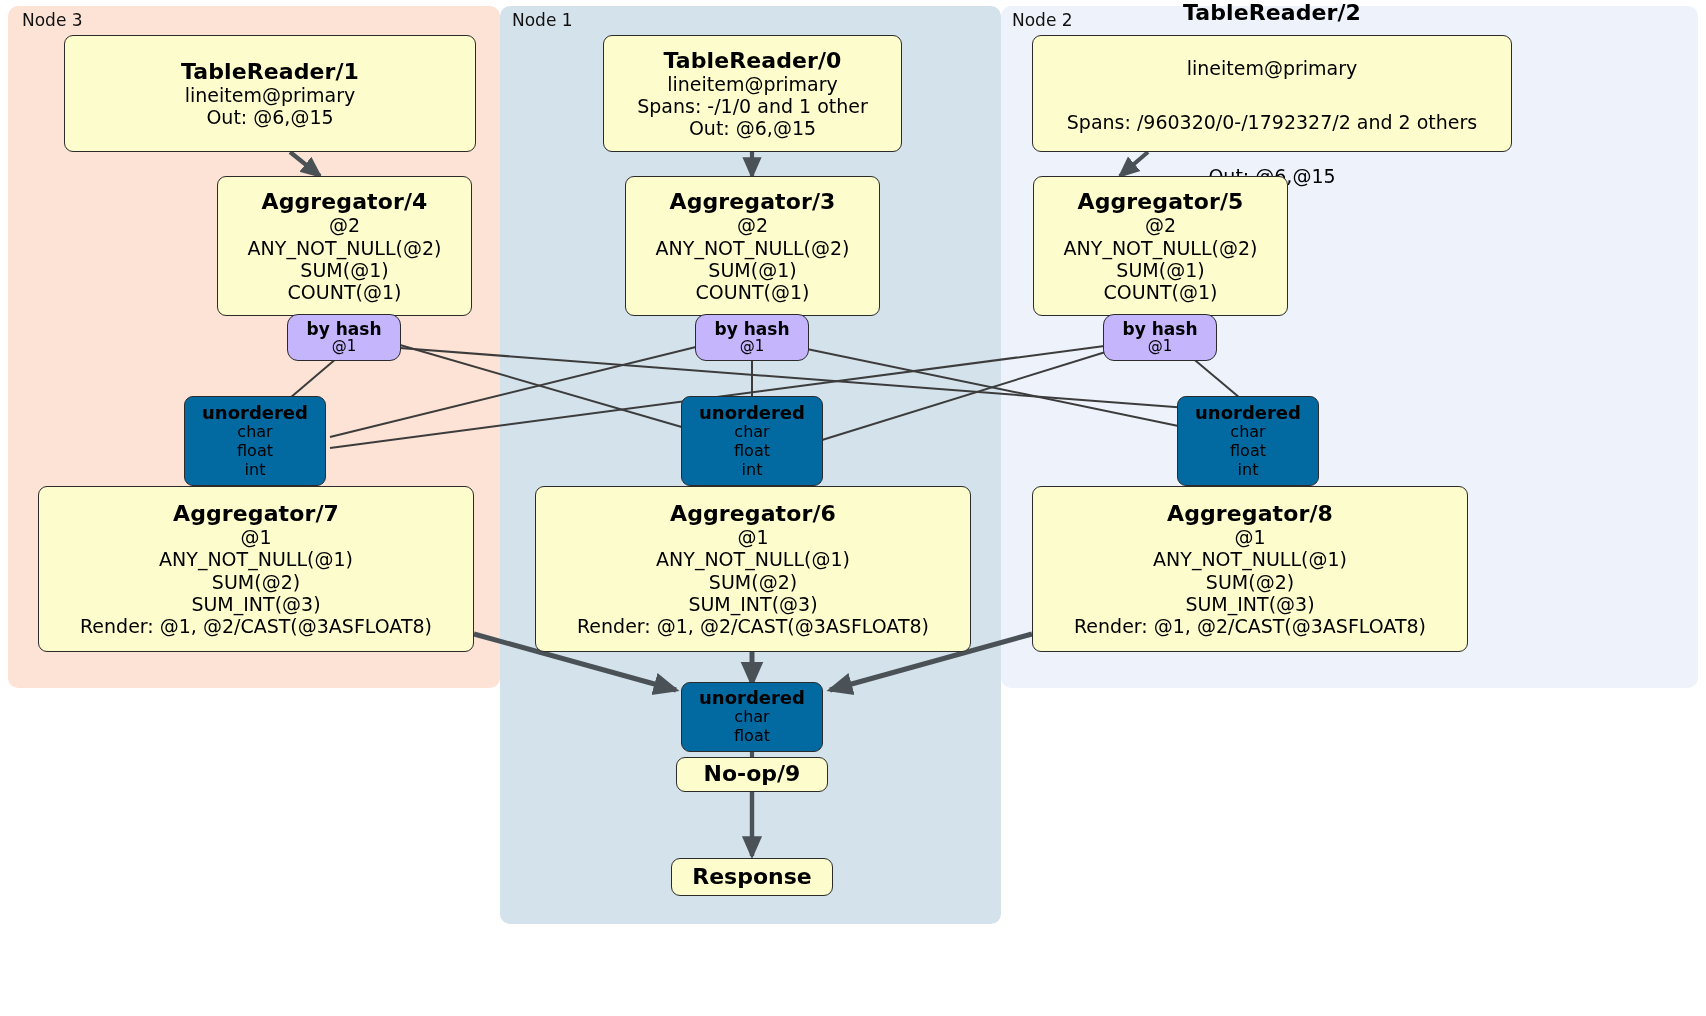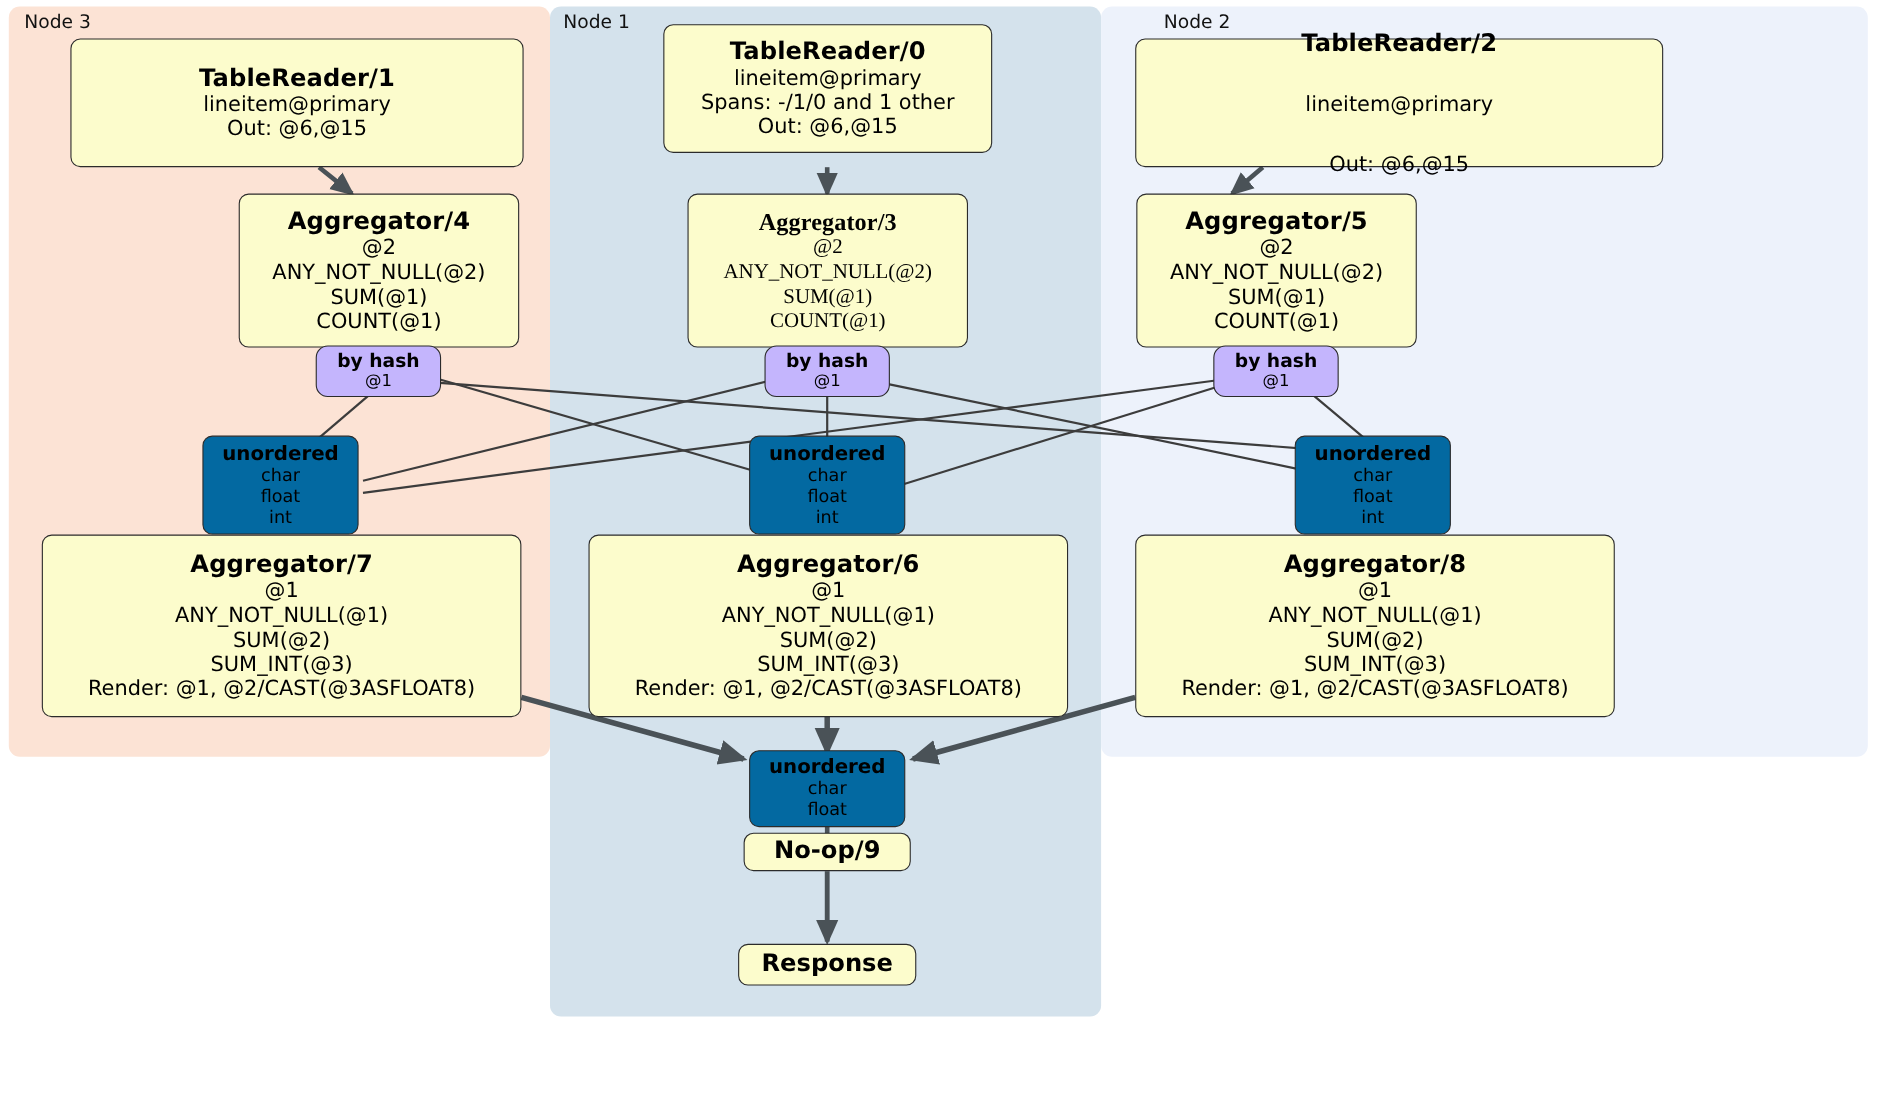--- a/index.html
+++ b/index.html
@@ -32,21 +32,21 @@
 <body>
 
 <div id="stage">
 
   <div class="panel" style="left:8px;top:6px;width:492px;height:682px;background:#FCE3D5;"></div>
   <div class="panel" style="left:500px;top:6px;width:501px;height:918px;background:#D4E2EC;"></div>
   <div class="panel" style="left:1001px;top:6px;width:697px;height:682px;background:#EDF2FB;"></div>
 
   <div class="panel-label" style="left:22px;top:12px;">Node 3</div>
   <div class="panel-label" style="left:512px;top:12px;">Node 1</div>
-  <div class="panel-label" style="left:1058px;top:12px;">Node 2</div>
+  <div class="panel-label" style="left:1012px;top:12px;">Node 2</div>
 
   <svg class="edges" viewBox="0 0 1706 1016">
     <defs>
       <marker id="ah-thick" viewBox="0 0 10 10" refX="8.6" refY="5" markerWidth="5.2" markerHeight="5.2" orient="auto-start-reverse">
         <path d="M 0 0.6 L 10 5 L 0 9.4 z" fill="#4a5257"></path>
       </marker>
       <marker id="ah-thin" viewBox="0 0 10 10" refX="8.6" refY="5" markerWidth="5.6" markerHeight="5.6" orient="auto-start-reverse">
         <path d="M 0 1 L 10 5 L 0 9 z" fill="#3c3c3c"></path>
       </marker>
     </defs>
@@ -75,42 +75,43 @@
 
     <path d="M 752 792 L 752 856" stroke="#4a5257" stroke-width="4.4" fill="none" marker-end="url(#ah-thick)"></path>
   </svg>
 
   <div class="node proc" style="left:64px;top:35px;width:412px;height:117px;">
     <div class="t-title">TableReader/1</div>
     <div class="t-line">lineitem@primary</div>
     <div class="t-line">Out: @6,@15</div>
   </div>
 
-  <div class="node proc" style="left:603px;top:22px;width:299px;height:117px;align-items:center;">
+  <div class="node proc" style="left:603px;top:35px;width:299px;height:117px;align-items:center;">
     <div class="t-title">TableReader/0</div>
     <div class="t-line">lineitem@primary</div>
     <div class="t-line">Spans: -/1/0 and 1 other</div>
     <div class="t-line">Out: @6,@15</div>
   </div>
 
   <div class="node proc" style="left:1032px;top:35px;width:480px;height:117px;gap:32px;">
     <div class="t-title">TableReader/2</div>
     <div class="t-line">lineitem@primary</div>
+    <div class="t-line">Spans: /960320/0-/1792327/2 and 2 others</div>
     <div class="t-line">Out: @6,@15</div>
   </div>
 
   <div class="node proc" style="left:217px;top:176px;width:255px;height:140px;">
     <div class="t-title">Aggregator/4</div>
     <div class="t-line">@2</div>
     <div class="t-line">ANY_NOT_NULL(@2)</div>
     <div class="t-line">SUM(@1)</div>
     <div class="t-line">COUNT(@1)</div>
   </div>
 
-  <div class="node proc" style="left:625px;top:176px;width:255px;height:140px;font-family:Liberation Serif, serif;">
+  <div class="node proc" style="left:625px;top:176px;width:255px;height:140px;">
     <div class="t-title">Aggregator/3</div>
     <div class="t-line">@2</div>
     <div class="t-line">ANY_NOT_NULL(@2)</div>
     <div class="t-line">SUM(@1)</div>
     <div class="t-line">COUNT(@1)</div>
   </div>
 
   <div class="node proc" style="left:1033px;top:176px;width:255px;height:140px;">
     <div class="t-title">Aggregator/5</div>
     <div class="t-line">@2</div>

